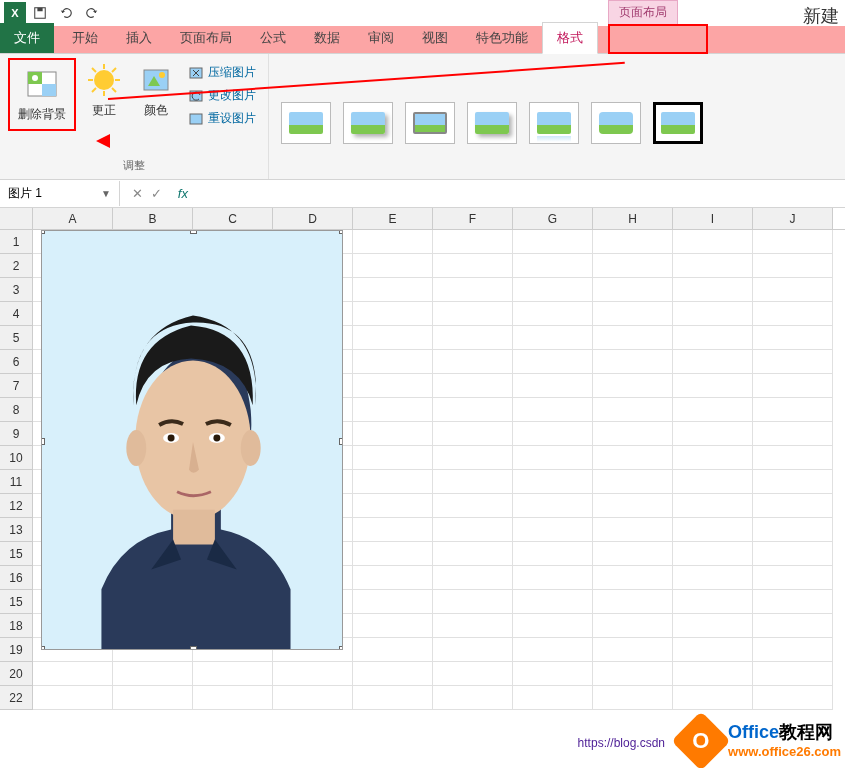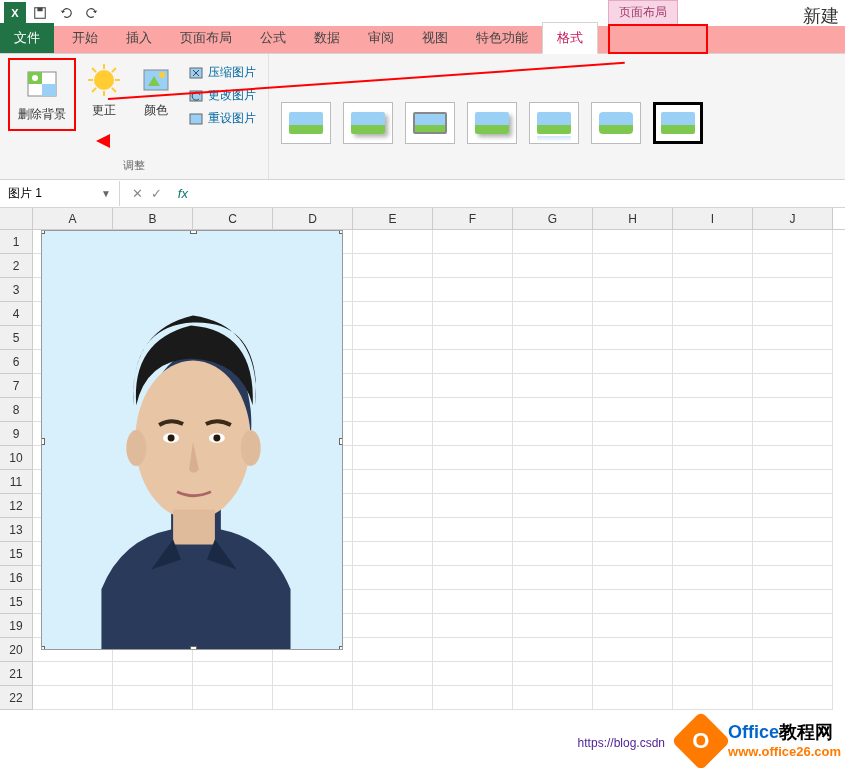--- a/index.html
+++ b/index.html
@@ -444,47 +444,47 @@
         <div class="cell"></div>
         <div class="cell"></div>
         <div class="cell"></div>
         <div class="cell"></div>
         <div class="cell"></div>
         <div class="cell"></div>
         <div class="cell"></div>
         <div class="cell"></div>
       </div>
       <div class="row">
+        <div class="row-h">18</div>
+        <div class="cell"></div>
+        <div class="cell"></div>
+        <div class="cell"></div>
+        <div class="cell"></div>
+        <div class="cell"></div>
+        <div class="cell"></div>
+        <div class="cell"></div>
+        <div class="cell"></div>
+        <div class="cell"></div>
+        <div class="cell"></div>
+      </div>
+      <div class="row">
         <div class="row-h">19</div>
         <div class="cell"></div>
         <div class="cell"></div>
         <div class="cell"></div>
         <div class="cell"></div>
         <div class="cell"></div>
         <div class="cell"></div>
         <div class="cell"></div>
         <div class="cell"></div>
         <div class="cell"></div>
         <div class="cell"></div>
       </div>
       <div class="row">
         <div class="row-h">20</div>
-        <div class="cell"></div>
-        <div class="cell"></div>
-        <div class="cell"></div>
-        <div class="cell"></div>
-        <div class="cell"></div>
-        <div class="cell"></div>
-        <div class="cell"></div>
-        <div class="cell"></div>
-        <div class="cell"></div>
-        <div class="cell"></div>
-      </div>
-      <div class="row">
-        <div class="row-h">21</div>
         <div class="cell"></div>
         <div class="cell"></div>
         <div class="cell"></div>
         <div class="cell"></div>
         <div class="cell"></div>
         <div class="cell"></div>
         <div class="cell"></div>
         <div class="cell"></div>
         <div class="cell"></div>
         <div class="cell"></div>

